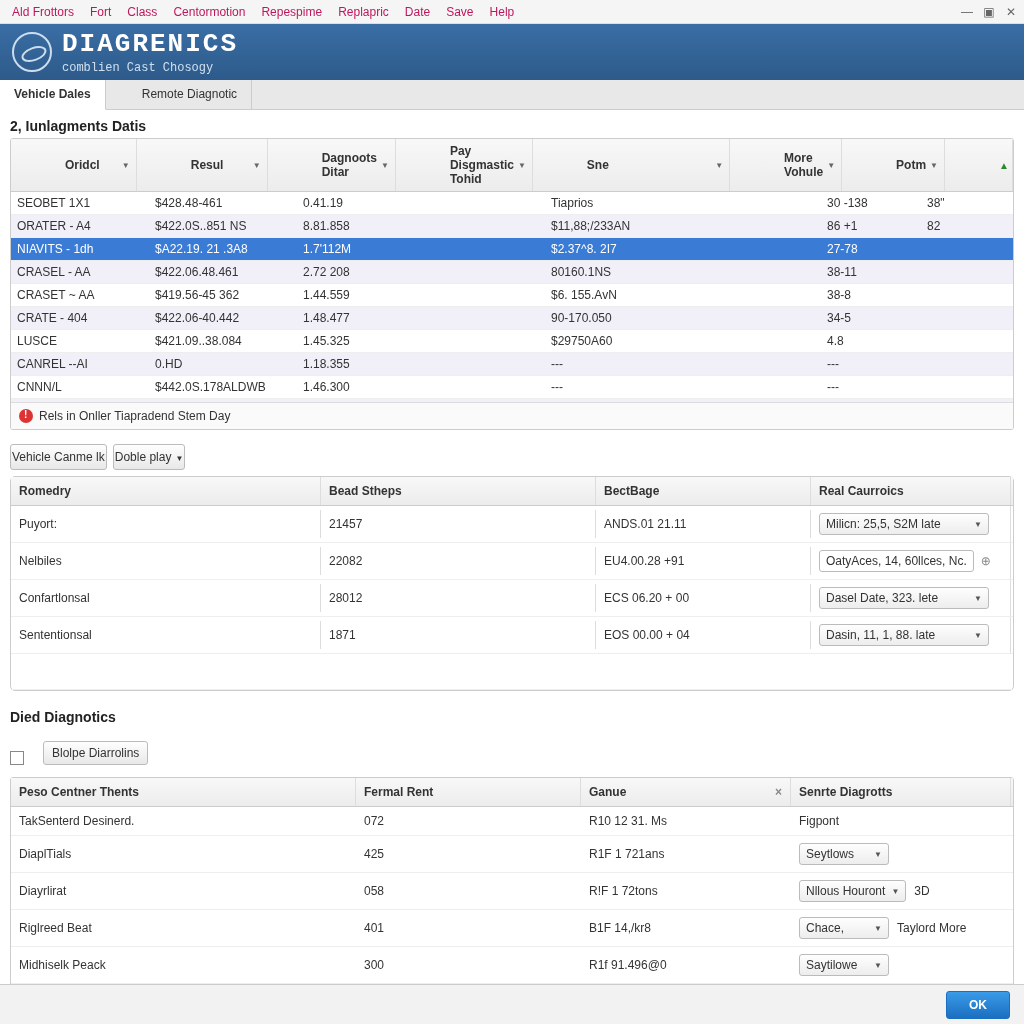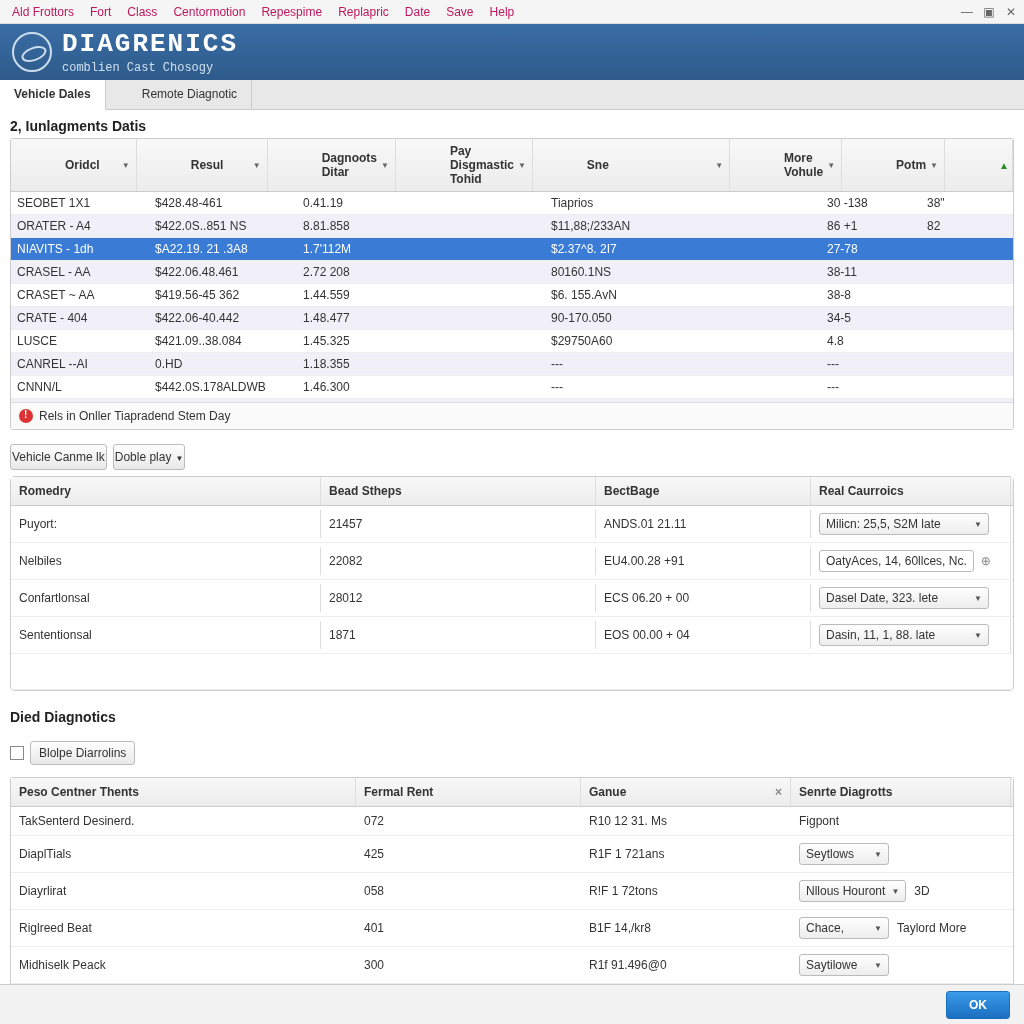--- a/index.html
+++ b/index.html
@@ -39,21 +39,21 @@
 .detail-header, .detail-row { display: flex; }
 .detail-header { background: linear-gradient(#f8f8f8, #ececec); border-bottom: 1px solid #ccc; font-weight: bold; }
 .detail-header .dcol, .detail-row .dcell { padding: 7px 8px; border-right: 1px solid #ddd; }
 .detail-row { border-bottom: 1px solid #eee; align-items: center; }
 .d1 { width: 310px; } .d2 { width: 275px; } .d3 { width: 215px; } .d4 { width: 200px; }
 .combo { display: inline-flex; align-items: center; border: 1px solid #bbb; background: linear-gradient(#fefefe, #ededed); border-radius: 3px; padding: 3px 6px; cursor: pointer; min-width: 170px; justify-content: space-between; }
 .combo .tri { font-size: 8px; color: #555; margin-left: 6px; }
 .textbox { border: 1px solid #bbb; padding: 3px 6px; border-radius: 3px; background: #fff; min-width: 150px; display: inline-block; }
 .side-icon { width: 16px; height: 16px; margin-left: 4px; display: inline-flex; align-items: center; justify-content: center; color: #888; }
 .section2 { padding: 18px 10px 6px 10px; }
-.checkbox-row { display: flex; align-items: center; padding: 6px 10px; gap: 6px; }
+.checkbox-row { display: flex; align-items: flex-end; padding: 6px 10px; gap: 19px; }
 .checkbox-row .chk { width: 14px; height: 14px; border: 1px solid #888; background: #fff; }
 .g2 { margin: 6px 10px 0 10px; border: 1px solid #ccc; border-radius: 3px; }
 .g2-header { display: flex; background: linear-gradient(#f8f8f8, #ececec); border-bottom: 1px solid #ccc; font-weight: bold; }
 .g2-header .gcol { padding: 7px 8px; border-right: 1px solid #ddd; display: flex; justify-content: space-between; align-items: center; }
 .g2-row { display: flex; border-bottom: 1px solid #eee; align-items: center; }
 .g2-row .gcell { padding: 7px 8px; border-right: 1px solid transparent; }
 .g1c { width: 345px; } .g2c { width: 225px; } .g3c { width: 210px; } .g4c { width: 220px; }
 .footer-bar { position: absolute; bottom: 0; left: 0; right: 0; height: 40px; background: #f2f2f2; border-top: 1px solid #ccc; display: flex; justify-content: flex-end; align-items: center; padding: 0 14px; }
 .ok-btn { background: linear-gradient(#3a9be8, #1b6fc0); color: #fff; border: 1px solid #1b6fc0; padding: 6px 22px; border-radius: 3px; font-weight: bold; cursor: pointer; }
 .sort-up { color: #2a8a2a; font-size: 10px; }

